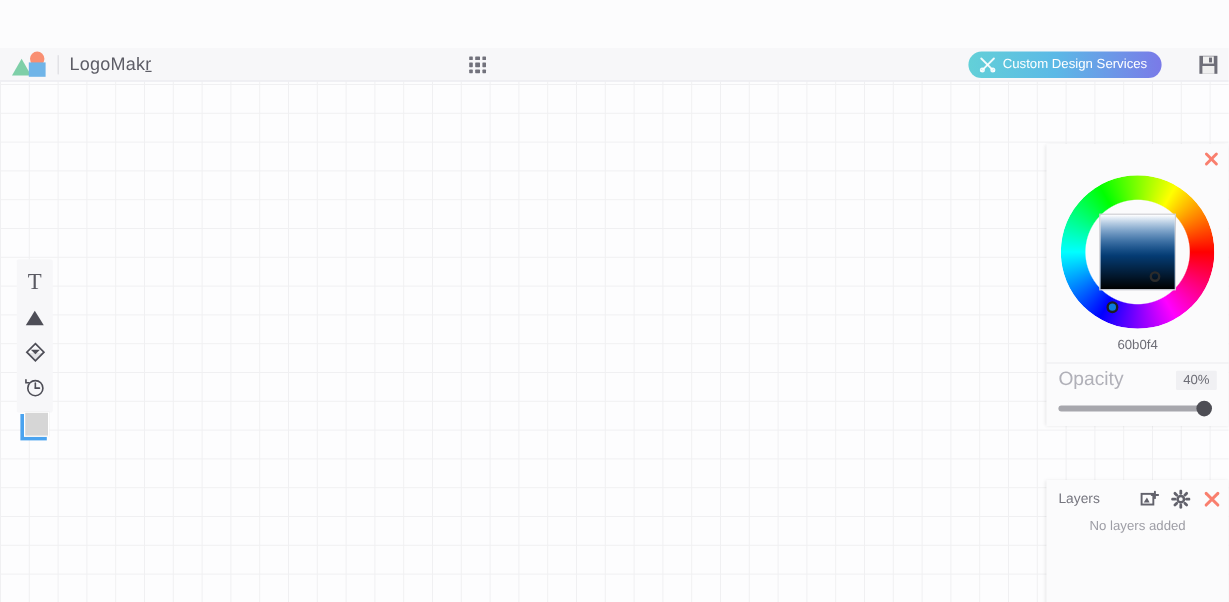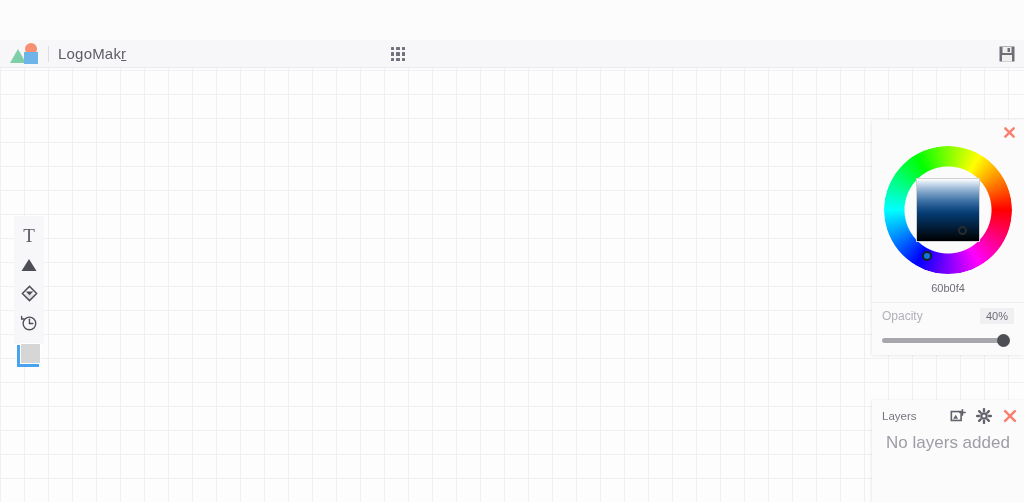--- a/index.html
+++ b/index.html
@@ -186,21 +186,21 @@
     position: absolute; left: 0; right: 0; top: 162px;
     text-align: center; font-size: 11px; color: #6d6d76;
   }
   .panel-sep {
     position: absolute; left: 0; right: 0; top: 182px; height: 1px; background: #ededf0;
   }
   .opacity-row {
     position: absolute; left: 10px; right: 10px; top: 188px;
     display: flex; align-items: center; justify-content: space-between;
   }
-  .opacity-label { font-size: 12px; color: #b0b0b8; }
+  .opacity-label { font-size: 16px; color: #b0b0b8; }
   .opacity-value {
     font-size: 11px; color: #6d6d76; background: #f0f0f3;
     padding: 2px 5px; border-radius: 1px; min-width: 34px; text-align: center;
   }
   .opacity-track {
     position: absolute; left: 10px; top: 218px;
     width: 124px; height: 5px; border-radius: 3px; background: #a7a7ad;
     cursor: pointer;
   }
   .opacity-thumb {
@@ -209,21 +209,21 @@
   }
 
   .layers-header {
     position: absolute; left: 10px; right: 6px; top: 8px;
     display: flex; align-items: center;
   }
   .layers-title { font-size: 11.5px; color: #76767f; flex: 1; }
   .layers-icon { width: 16px; height: 16px; margin-left: 10px; cursor: pointer; }
   .layers-empty {
     position: absolute; left: 0; right: 0; top: 33px;
-    text-align: center; font-size: 17px; color: #9d9da5;
+    text-align: center; font-size: 11px; color: #9d9da5;
   }
 
   
   #design-templates {
     position: absolute; left: 414px; top: 477px;
     width: 198px; height: 25px;
     border: none; border-radius: 5px 5px 0 0;
     background: linear-gradient(to right, #60cdd8 0%, #5fbbe6 50%, #6f82ee 100%);
     color: #ffffff; font-size: 13px;
     cursor: pointer; font-family: "Liberation Sans", sans-serif;
@@ -257,20 +257,29 @@
         <i></i>
         <i></i>
       <i></i>
         <i></i>
         <i></i>
       <i></i>
         <i></i>
         <i></i>
     </div>
 
+    <button class="cds-btn">
+      <svg width="14" height="14" viewBox="0 0 16 16">
+        <line x1="2" y1="2" x2="14" y2="14" stroke="#ffffff" stroke-width="1.8" stroke-linecap="round" opacity=".9"></line>
+        <line x1="14" y1="2" x2="2" y2="14" stroke="#ffffff" stroke-width="1.8" stroke-linecap="round" opacity=".9"></line>
+        <circle cx="3" cy="13" r="1.7" fill="none" stroke="#ffffff" stroke-width="1.4" opacity=".9"></circle>
+        <circle cx="13" cy="13" r="1.7" fill="none" stroke="#ffffff" stroke-width="1.4" opacity=".9"></circle>
+      </svg>
+      <span>Custom Design Services</span>
+    </button>
 
     <button class="hdr-icon-btn" id="menu-btn">
       <span class="burger-line"></span>
       <span class="burger-line"></span>
       <span class="burger-line"></span>
     </button>
 
     <button class="hdr-icon-btn" id="save-btn">
       <svg width="18" height="18" viewBox="0 0 18 18">
         <rect x="1.5" y="1.5" width="15" height="15" fill="#6e6e78"></rect>

